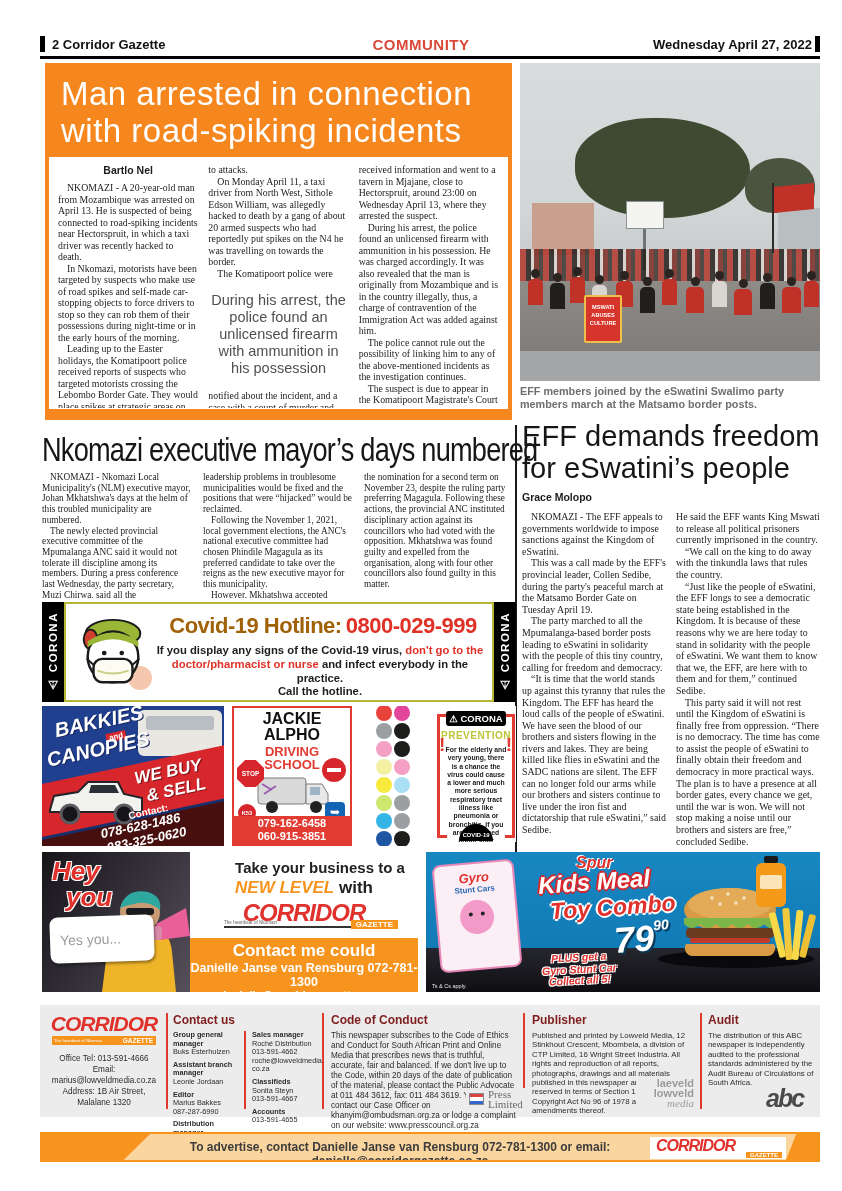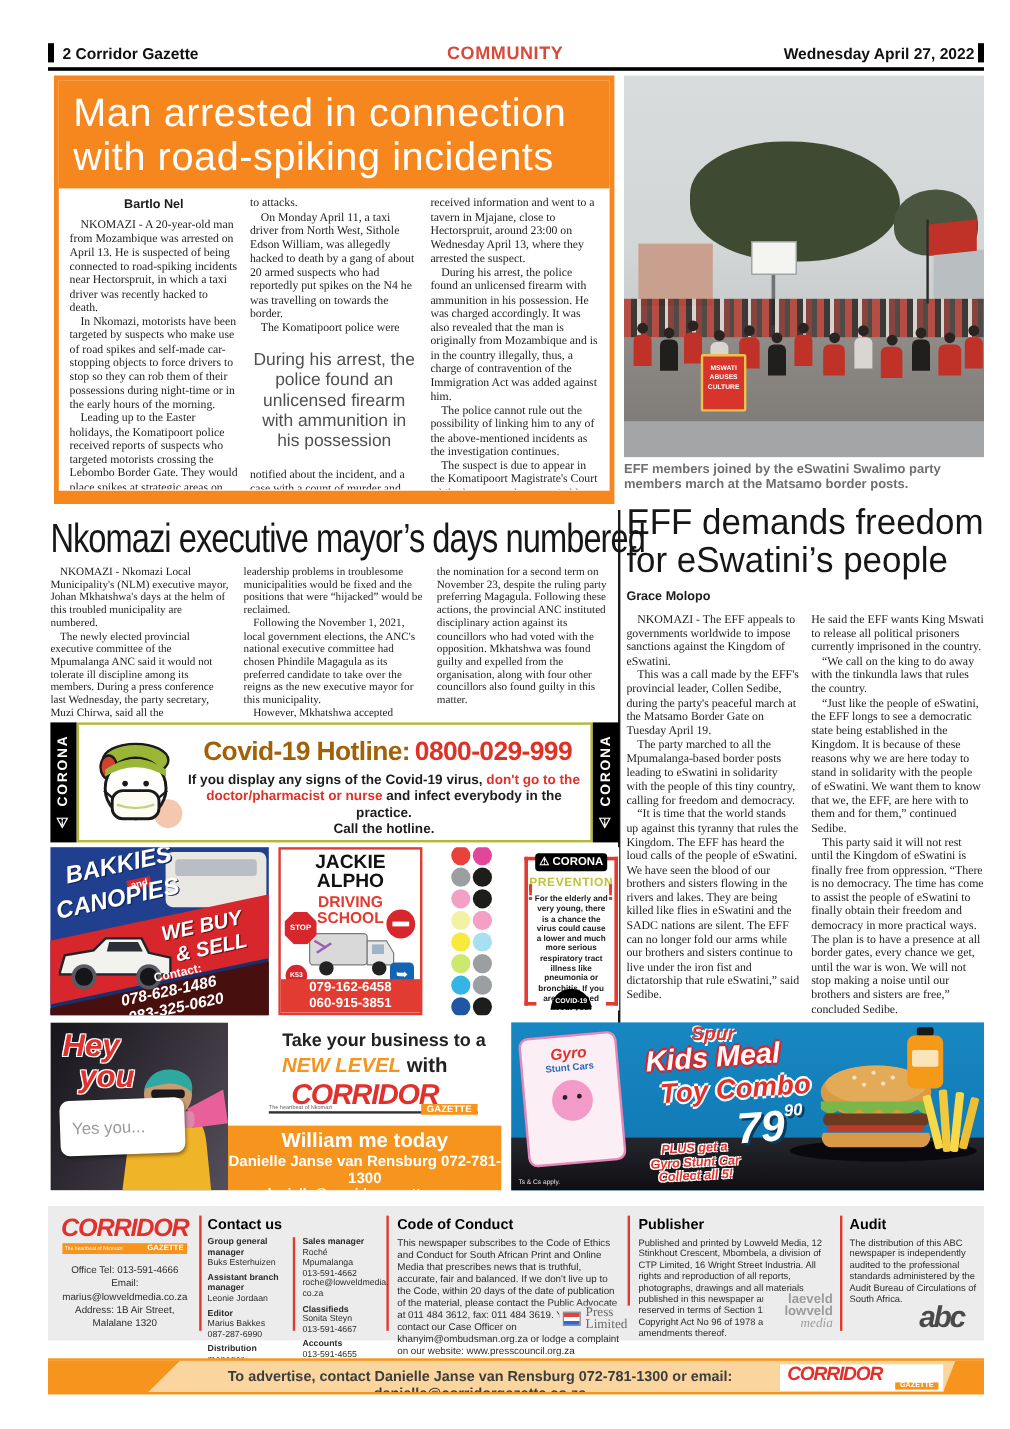--- a/index.html
+++ b/index.html
@@ -54,21 +54,21 @@
   
   .ad{position:absolute;overflow:hidden;box-sizing:border-box;}
   .rot{transform:rotate(-12deg);}
   .bk-t{font-family:"Liberation Sans",sans-serif;font-style:italic;font-weight:bold;color:#fff;
         text-shadow:1px 1px 0 #14245c;}
   .js-name{font-family:"Liberation Sans",sans-serif;font-weight:bold;text-align:center;line-height:1;}
   .dot{width:16px;height:16px;border-radius:50%;margin:1px;}
   .prev-body{font-family:"Liberation Sans",sans-serif;font-weight:bold;font-size:6.8px;line-height:8.3px;
              text-align:center;color:#1a1a1a;}
   
-  .fhead{font-family:"Liberation Sans",sans-serif;font-weight:bold;font-size:12px;color:#000000;}
+  .fhead{font-family:"Liberation Sans",sans-serif;font-weight:bold;font-size:12px;color:#7f1d1d;}
   .fbody{font-family:"Liberation Sans",sans-serif;font-size:8.2px;line-height:10px;color:#2c2c2c;}
   .fsep{position:absolute;width:2px;background:#e0392e;}
   .grp{margin-bottom:4px;}
   .grp .role{font-weight:bold;}
   .grp div{font-family:"Liberation Sans",sans-serif;font-size:7.3px;line-height:8.6px;color:#2c2c2c;}
   .brandred{font-family:"Liberation Sans",sans-serif;font-weight:bold;font-style:italic;color:#e0312c;letter-spacing:-1px;}
   .gzchip{font-family:"Liberation Sans",sans-serif;font-weight:bold;color:#fff;background:#f7941d;}
 </style>
 </head>
 <body>
@@ -353,21 +353,21 @@
         <span>with</span>
       </div>
       <div class="abs" style="left:0;top:47px;width:100%;text-align:center;">
         <span class="brandred" style="font-size:24px;">CORRIDOR</span>
       </div>
       <div class="abs" style="left:34px;top:74px;right:20px;border-bottom:2px solid #333;">
         <span class="sans" style="position:absolute;left:0;bottom:1px;font-size:4.6px;color:#666;">The heartbeat of Nkomazi</span>
         <span class="gzchip" style="position:absolute;right:0;bottom:-3px;font-size:8px;padding:0 5px;">GAZETTE</span>
       </div>
       <div class="abs sans" style="left:0;bottom:0;width:100%;height:54px;background:#f7941d;text-align:center;">
-        <div style="color:#fff;font-weight:bold;font-size:17px;margin-top:3px;">William me today</div>
+        <div style="color:#fff;font-weight:bold;font-size:17px;margin-top:3px;">Contact me could</div>
         <div style="color:#fff;font-weight:bold;font-size:12.5px;">Danielle Janse van Rensburg 072-781-1300</div>
         <div style="color:#fff;font-weight:bold;font-size:11.5px;">danielle@corridorgazette.co.za</div>
       </div>
     </div>
   </div>
 
   <div class="ad" style="left:426px;top:852px;width:394px;height:140px;background:linear-gradient(#1787c2,#0f76b1);">
     <div class="abs" style="left:0;bottom:0;width:100%;height:44px;background:linear-gradient(#26262e,#0e0e12);"></div>
     <div class="abs" style="left:232px;bottom:24px;width:156px;height:18px;background:#0a0a0e;border-radius:50%;"></div>
     <div class="abs" style="left:10px;top:10px;width:78px;height:104px;background:#fbeef4;border:2px solid #e787b8;border-radius:8px;transform:rotate(-5deg);text-align:center;">
@@ -455,21 +455,21 @@
         <div>087-287-6990</div>
       </div>
     <div class="grp">
         <div class="role">Distribution manager</div>
         <div>Monya Burger</div>
       </div>
   </div>
   <div class="abs" style="left:252px;top:1031px;width:64px;">
     <div class="grp">
         <div class="role">Sales manager</div>
-        <div>Roché Mpumalanga</div>
+        <div>Roché Distribution</div>
         <div>013-591-4662</div>
         <div>roche@lowveldmedia.</div>
         <div>co.za</div>
       </div>
     <div class="grp">
         <div class="role">Classifieds</div>
         <div>Sonita Steyn</div>
         <div>013-591-4667</div>
       </div>
     <div class="grp">

